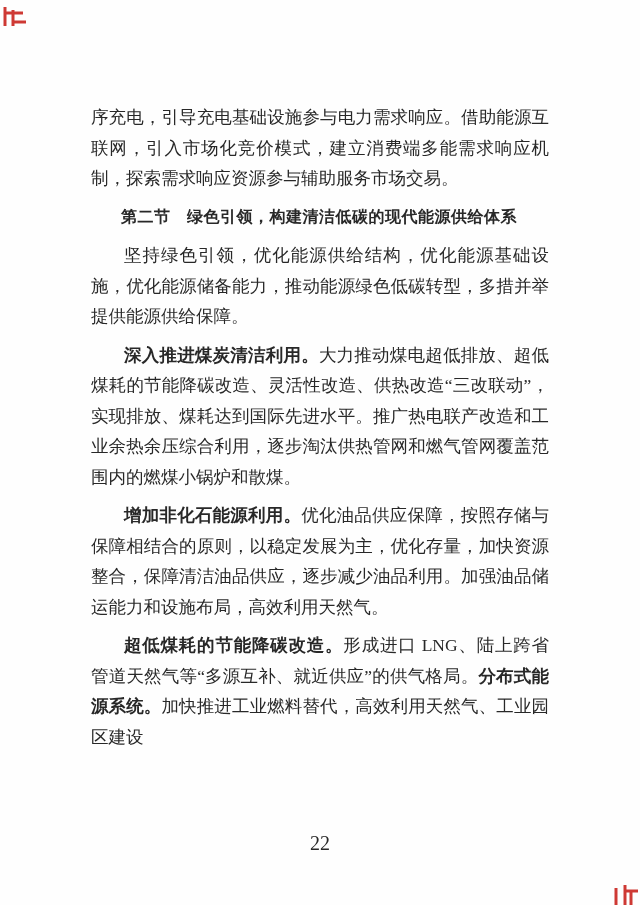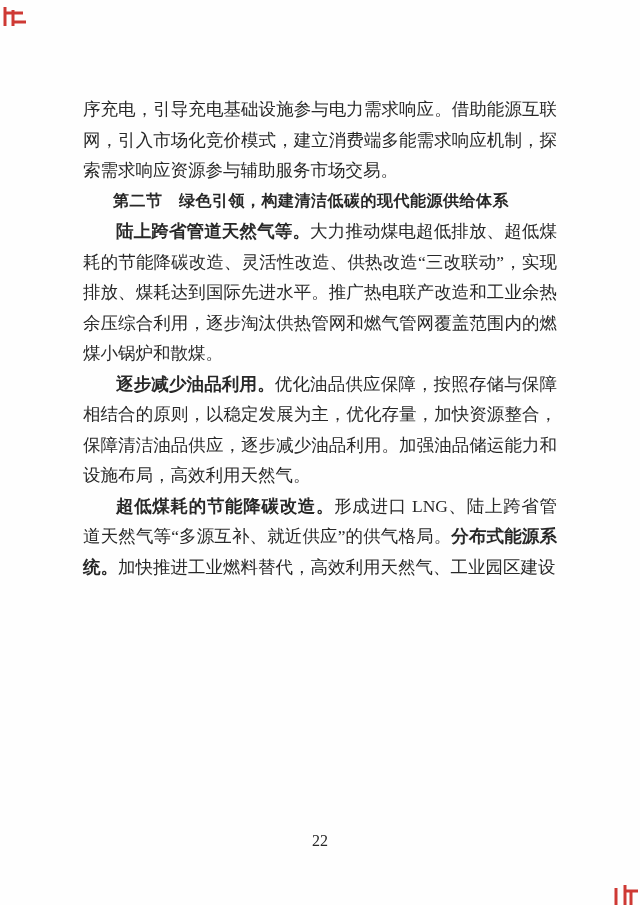--- a/index.html
+++ b/index.html
@@ -23,35 +23,35 @@
     position:absolute;
     left:83px;top:94px;
     width:474px;
     color:var(--text-color);
     font-size:17.5px;
     line-height:30.5px;
     text-align:justify;
     text-justify:inter-character;
     word-break:break-all;
   }
-  .content p{margin:0;padding:0;}
+  .content p{margin:8px;padding:0;}
   p.indent{text-indent:33px;}
   p.section-heading{
     font-size:16px;
     font-weight:bold;
     text-indent:30px;
     letter-spacing:0.5px;
     white-space:nowrap;
   }
   .bold{font-weight:bold;}
   .page-number{
     position:absolute;
     left:0;top:832px;width:100%;
     text-align:center;
-    font-size:16px;
+    font-size:20px;
     color:var(--text-color);
   }
   .stamp{position:absolute;}
   .stamp-tl{left:1px;top:5px;}
   .stamp-br{left:612px;top:885px;}
 </style>
 </head>
 <body>
 
 <div class="page">
@@ -73,26 +73,27 @@
       <path d="M19 6 v14"></path>
     </g>
   </svg>
 
   <div class="content">
 
     <p><span>序充电，引导充电基础设施参与电力需求响应。借助能源互联网，引入市场化竞价模式，建立消费端多能需求响应机制，探索需求响应资源参与辅助服务市场交易。</span></p>
 
     <p class="section-heading"><span>第二节　绿色引领，构建清洁低碳的现代能源供给体系</span></p>
 
+    <p class="indent"><span>坚持绿色引领，优化能源供给结构，优化能源基础设施，优化能源储备能力，推动能源绿色低碳转型，多措并举提供能源供给保障。</span></p>
 
 
 
-    <p class="indent"><span class="bold">陆上跨省管道天然气等。</span><span>大力推动煤电超低排放、超低煤耗的节能降碳改造、灵活性改造、供热改造“三改联动”，实现排放、煤耗达到国际先进水平。推广热电联产改造和工业余热余压综合利用，逐步淘汰供热管网和燃气管网覆盖范围内的燃煤小锅炉和散煤。</span></p>
+    <p class="indent"><span class="bold">深入推进煤炭清洁利用。</span><span>大力推动煤电超低排放、超低煤耗的节能降碳改造、灵活性改造、供热改造“三改联动”，实现排放、煤耗达到国际先进水平。推广热电联产改造和工业余热余压综合利用，逐步淘汰供热管网和燃气管网覆盖范围内的燃煤小锅炉和散煤。</span></p>
 
-    <p class="indent"><span class="bold">逐步减少油品利用。</span><span>优化油品供应保障，按照存储与保障相结合的原则，以稳定发展为主，优化存量，加快资源整合，保障清洁油品供应，逐步减少油品利用。加强油品储运能力和设施布局，高效利用天然气。</span></p>
+    <p class="indent"><span class="bold">增加非化石能源利用。</span><span>优化油品供应保障，按照存储与保障相结合的原则，以稳定发展为主，优化存量，加快资源整合，保障清洁油品供应，逐步减少油品利用。加强油品储运能力和设施布局，高效利用天然气。</span></p>
 
     <p class="indent"><span class="bold">超低煤耗的节能降碳改造。</span><span>形成进口 LNG、陆上跨省管道天然气等“多源互补、就近供应”的供气格局。</span><span class="bold">分布式能源系统。</span><span>加快推进工业燃料替代，高效利用天然气、工业园区建设</span></p>
 
   </div>
 
   <div class="page-number">22</div>
 
 </div>
 
 </body></html>

